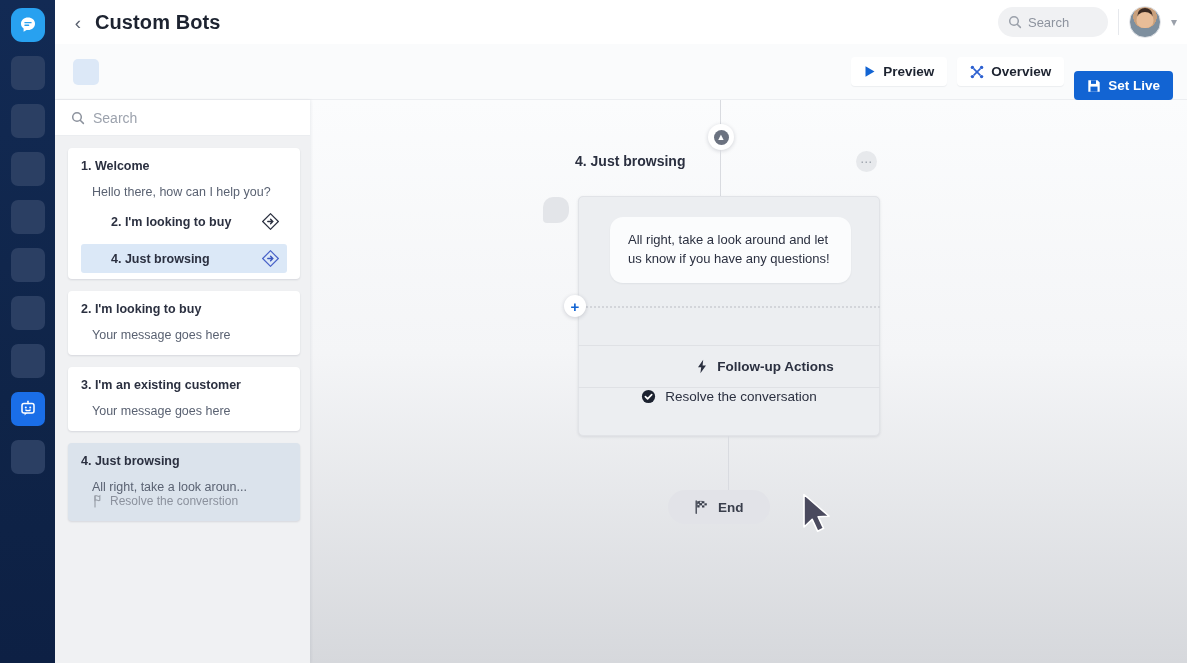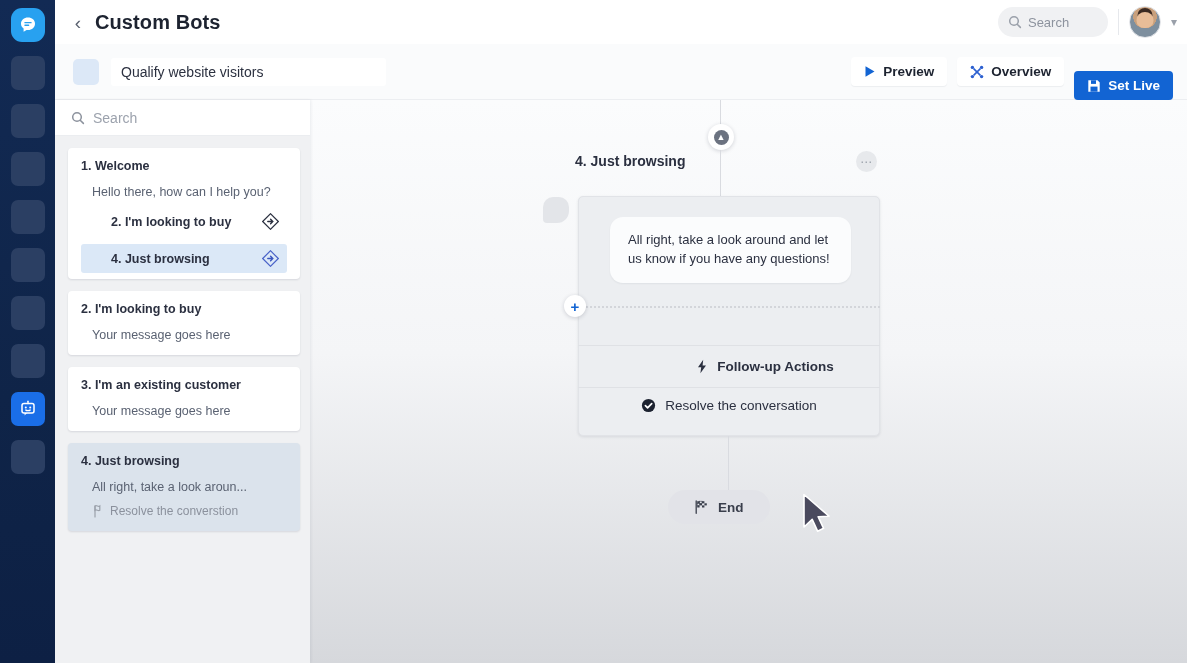--- a/index.html
+++ b/index.html
@@ -108,21 +108,21 @@
   .card-title { font-size: 12.5px; font-weight: 700; color: #2b3040; }
   .card-msg { font-size: 12.5px; color: #5a6272; margin-top: 12px; padding-left: 11px; }
   .card.welcome { padding-bottom: 6px; }
   .branch {
     display: flex; align-items: center; justify-content: space-between;
     margin-top: 8px; padding: 6px 8px 6px 30px; border-radius: 3px;
   }
   .branch-label { font-size: 12.5px; font-weight: 700; color: #2b3040; }
   .branch.sel { background: #dbe8f7; }
   .branch.sel .branch-label { color: #2b3040; }
-  .card-action { display: flex; align-items: flex-start; gap: 6px; margin-top: 10px; padding-left: 11px; }
+  .card-action { display: flex; align-items: flex-start; gap: 6px; padding-left: 11px; }
   .card-action span { font-size: 12px; color: #8b919d; }
 
   
   .canvas {
     flex: 1; position: relative; height: 563px;
     background: linear-gradient(180deg, #fbfcfd 0%, #f4f5f7 45%, #d6d8dc 100%);
     overflow: hidden;
   }
   .conn { position: absolute; background: #d9dbe0; width: 1px; }
   .node-badge {
@@ -223,21 +223,20 @@
           <span class="ph">Search</span>
         </div>
         <div class="divider-v"></div>
         <div class="avatar"></div>
         <div class="chev-down">▾</div>
       </div>
     </div>
 
     <div class="toolbar">
       <div class="bot-icon-box"></div>
-      <input class="bot-name-input" value="Qualify website visitors" style="">
       <div class="toolbar-actions">
         <button class="btn">
           <svg width="12" height="13" viewBox="0 0 12 13" aria-hidden="true">
             <path d="M1.5 1.2L10.5 6.5 1.5 11.8z" fill="#1264d3"></path>
           </svg>
           <span>Preview</span>
         </button>
         <button class="btn">
           <svg width="14" height="14" viewBox="0 0 14 14" aria-hidden="true">
             <circle cx="2.4" cy="2.4" r="1.7" fill="#2b5fd0"></circle>
@@ -338,21 +337,21 @@
         <div class="node-divider" style="left:268px; top:245px; width:302px;"></div>
         <div class="node-divider" style="left:268px; top:287px; width:302px;"></div>
 
         <div class="node-row bold" style="left:268px; top:254px; width:302px; height:24px;margin-left:36px;">
           <svg width="12" height="15" viewBox="0 0 12 15" aria-hidden="true">
             <path d="M7.2.8L2 8.2h3.2L4.4 14.2 10 6.5H6.6z" fill="#2b3040"></path>
           </svg>
           <span>Follow-up Actions</span>
         </div>
 
-        <div class="node-row" style="left:268px; top:293px; width:302px; height:24px;justify-content:center;">
+        <div class="node-row" style="left:268px; top:284px; width:302px; height:24px;justify-content:center;">
           <svg width="15" height="15" viewBox="0 0 15 15" aria-hidden="true">
             <circle cx="7.5" cy="7.5" r="6.6" fill="#1c2230"></circle>
             <path d="M4.4 7.7l2.2 2.2 4.1-4.3" fill="none" stroke="#fff" stroke-width="1.7" stroke-linecap="round" stroke-linejoin="round"></path>
           </svg>
           <span>Resolve the conversation</span>
         </div>
 
         <div class="conn" style="left:418px; top:336px; height:71px;"></div>
 
         <div class="end-pill" style="left:358px; top:390px;">

